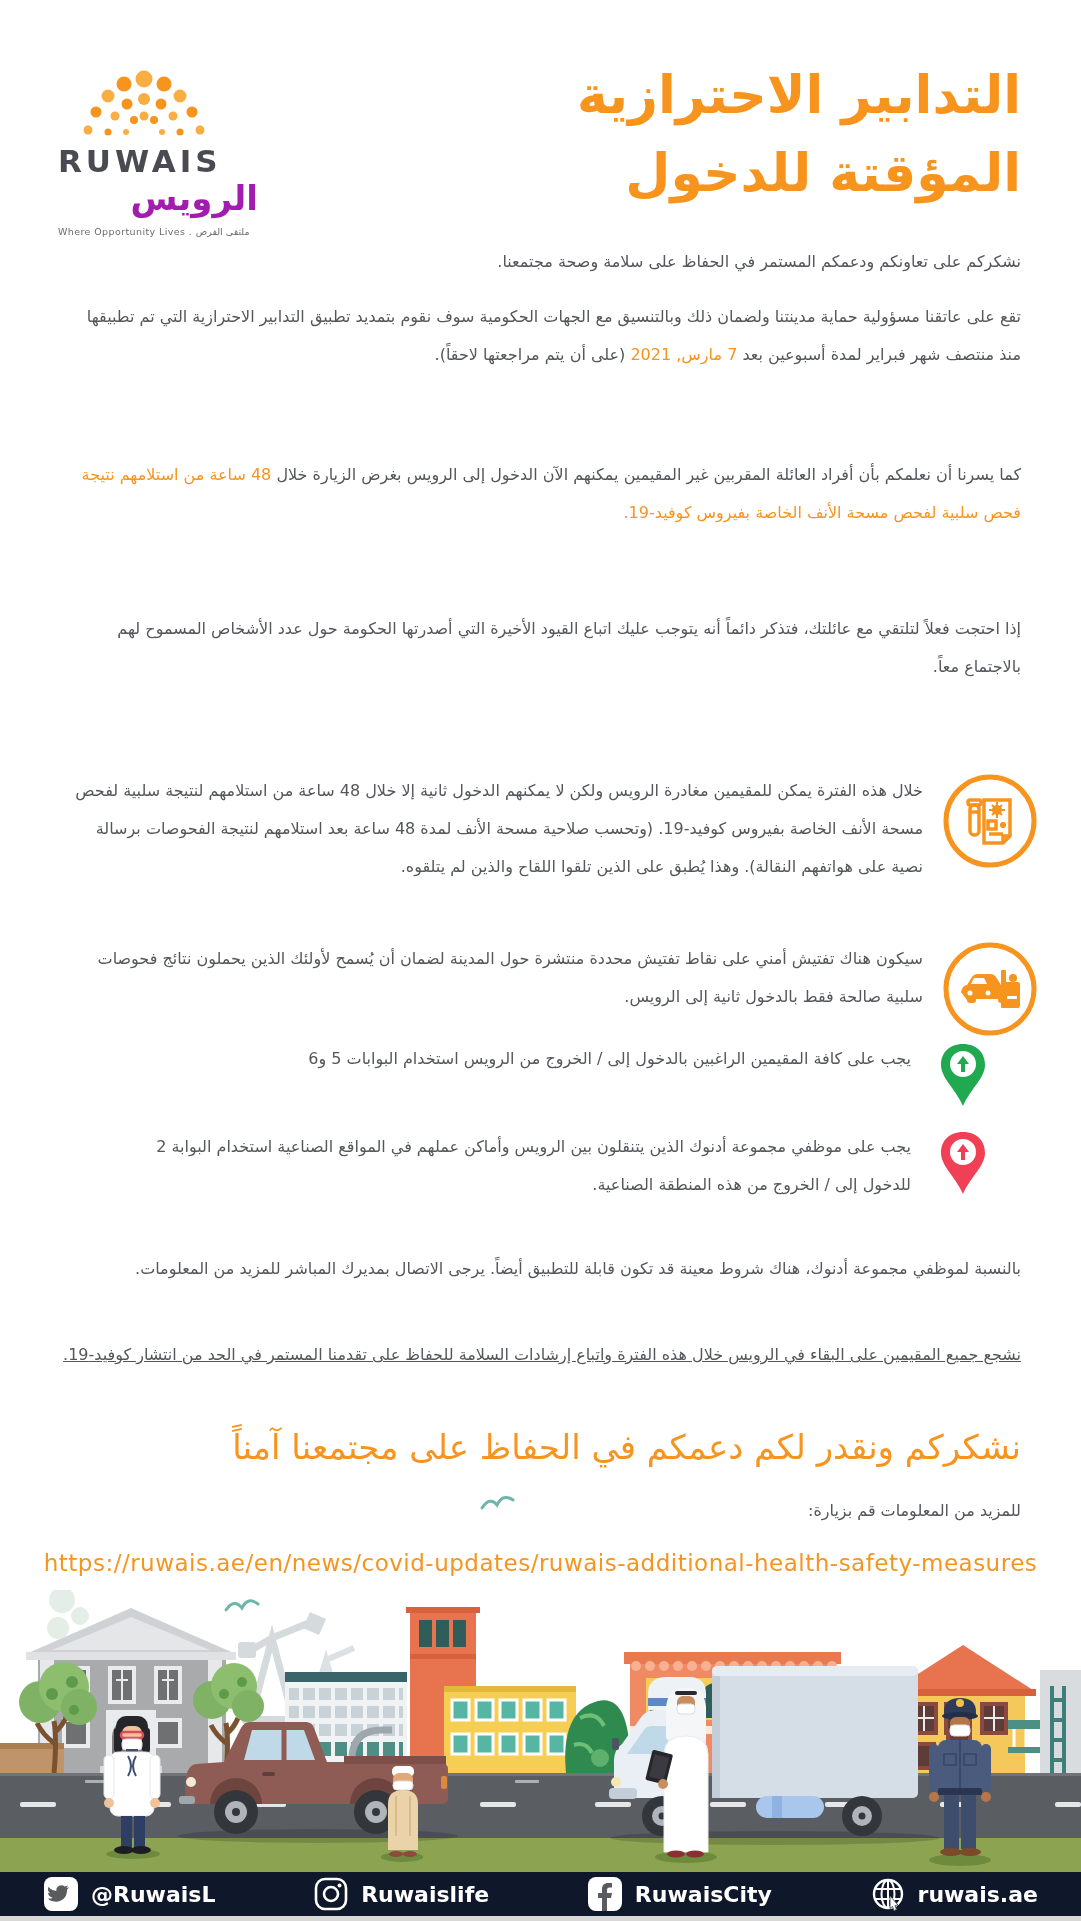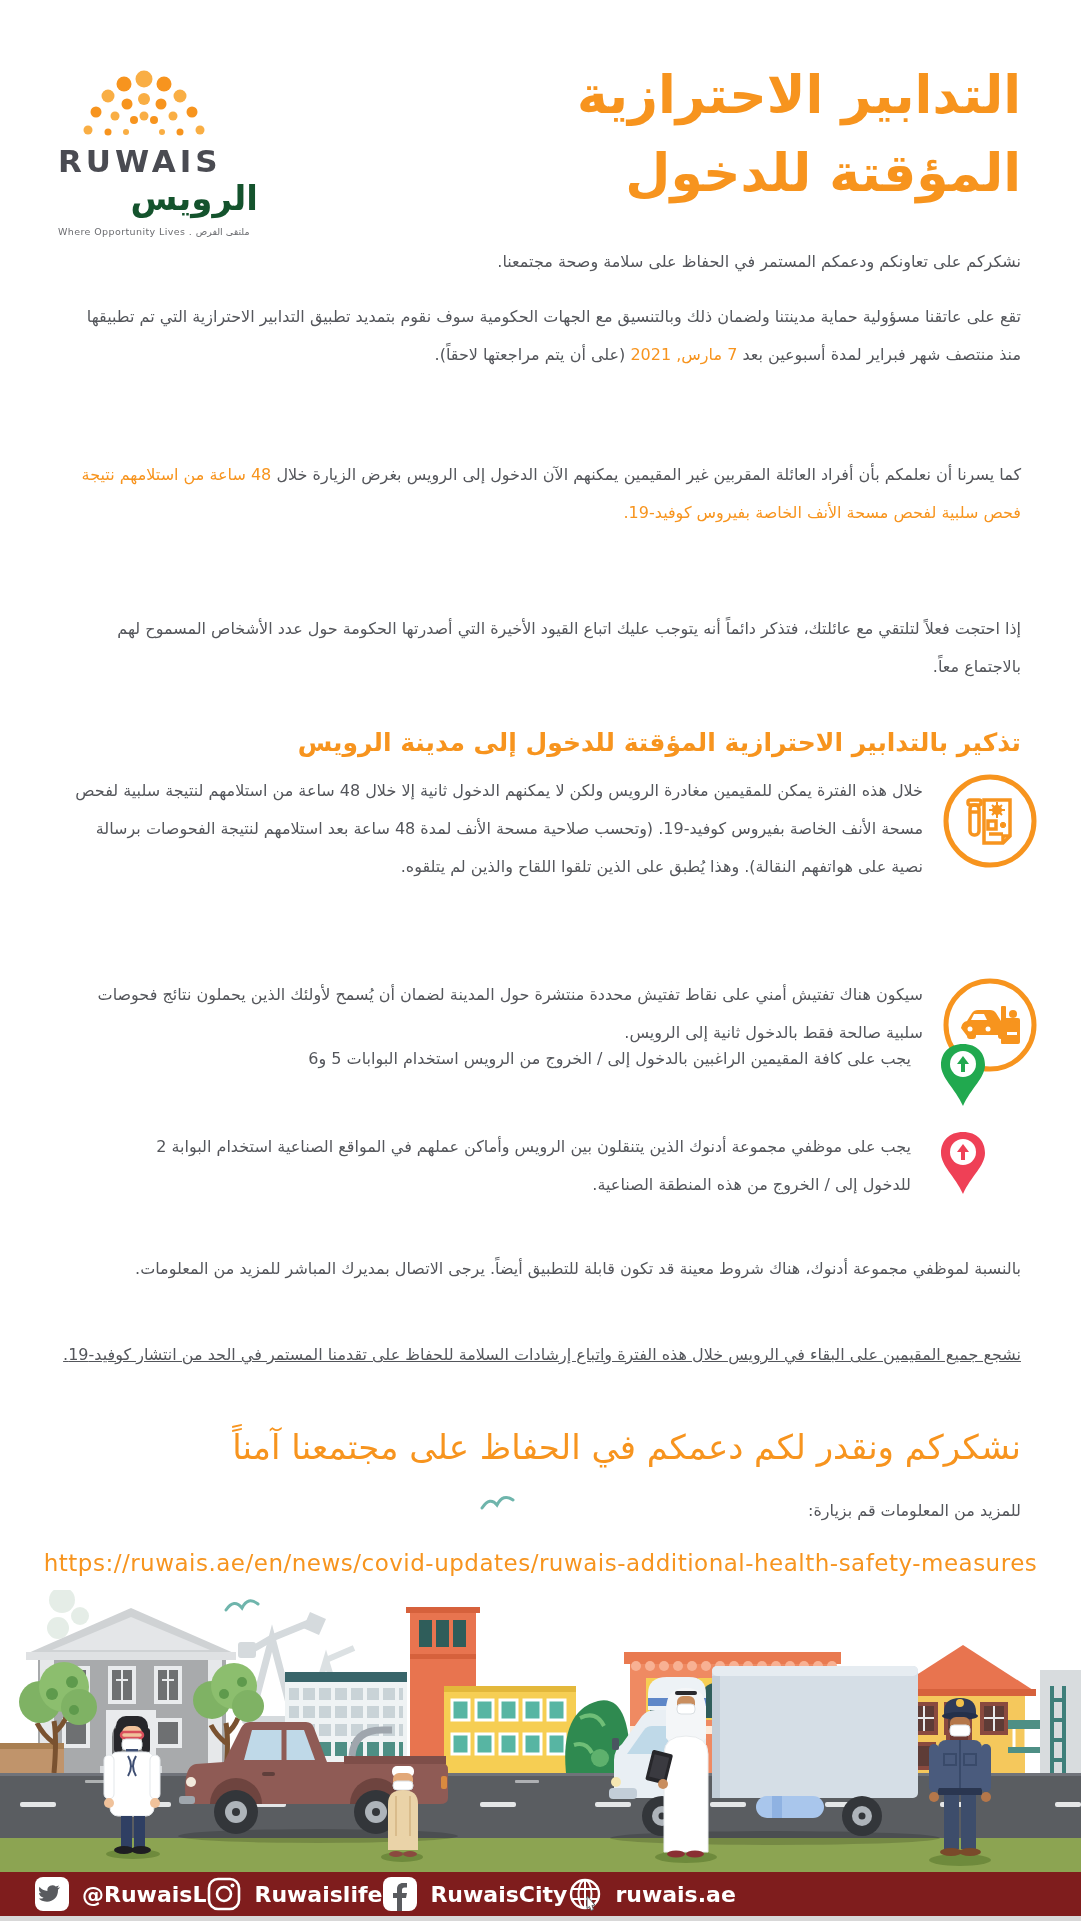--- a/index.html
+++ b/index.html
@@ -12,24 +12,24 @@
   .title{font-size:52px;line-height:78px;font-weight:bold;color:#F7941E;margin:0;}
   .section-heading{font-size:25px;line-height:34px;font-weight:bold;color:#F7941E;margin:0;}
   .big-heading{font-size:34px;line-height:46px;font-weight:normal;color:#F7941E;margin:0;}
   .bullet-row{display:flex;direction:rtl;align-items:flex-start;gap:18px;}
   .bullet-icon{flex:0 0 98px;}
   .pin-row{display:flex;direction:rtl;align-items:flex-start;gap:24px;}
   .pin-icon{flex:0 0 54px;padding-top:2px;}
   .bullet-text{flex:1;}
   .url-line{font-size:23px;line-height:30px;text-align:center;color:#F7941E;margin:0;letter-spacing:.5px;}
   .logo-en{font-size:31px;font-weight:bold;color:#4A4B52;letter-spacing:4px;line-height:34px;}
-  .logo-ar{font-size:34px;font-weight:bold;color:#14532d;line-height:40px;direction:rtl;}
+  .logo-ar{font-size:34px;font-weight:bold;color:#a21caf;line-height:40px;direction:rtl;}
   .logo-tag{font-size:9.5px;color:#6B6C70;letter-spacing:.4px;margin-top:8px;}
-  .footer-bar{position:absolute;left:0;top:1872px;width:1081px;height:44px;background:#7f1d1d;
-      display:flex;align-items:center;justify-content:flex-start;padding:0 34px;box-sizing:border-box;}
+  .footer-bar{position:absolute;left:0;top:1872px;width:1081px;height:44px;background:#0f172a;
+      display:flex;align-items:center;justify-content:space-between;padding:0 43px;box-sizing:border-box;}
   .footer-item{display:flex;align-items:center;gap:12px;}
   .footer-label{color:#ffffff;font-size:22px;font-weight:bold;}
   .bottom-strip{position:absolute;left:0;top:1916px;width:1081px;height:5px;background:#D8D8D8;}
 </style>
 </head>
 <body>
 
 <div class="page">
 
   <div class="abs" style="left:58px;top:50px;width:200px;">
@@ -69,21 +69,20 @@
   </div>
 
   <p class="abs ar body-text" style="left:60px;right:60px;top:243px;">نشكركم على تعاونكم ودعمكم المستمر في الحفاظ على سلامة وصحة مجتمعنا.</p>
 
   <p class="abs ar body-text" style="left:60px;right:60px;top:298px;"><span>تقع على عاتقنا مسؤولية حماية مدينتنا ولضمان ذلك وبالتنسيق مع الجهات الحكومية سوف نقوم بتمديد تطبيق التدابير الاحترازية التي تم تطبيقها منذ منتصف شهر فبراير لمدة أسبوعين بعد </span><span class="orange">7 مارس, 2021</span><span> (على أن يتم مراجعتها لاحقاً).</span></p>
 
   <p class="abs ar body-text" style="left:60px;right:60px;top:456px;"><span>كما يسرنا أن نعلمكم بأن أفراد العائلة المقربين غير المقيمين يمكنهم الآن الدخول إلى الرويس بغرض الزيارة خلال </span><span class="orange">48 ساعة من استلامهم نتيجة فحص سلبية لفحص مسحة الأنف الخاصة بفيروس كوفيد-19.</span></p>
 
   <p class="abs ar body-text" style="left:60px;right:60px;top:610px;">إذا احتجت فعلاً لتلتقي مع عائلتك، فتذكر دائماً أنه يتوجب عليك اتباع القيود الأخيرة التي أصدرتها الحكومة حول عدد الأشخاص المسموح لهم بالاجتماع معاً.</p>
 
-  <p class="abs ar section-heading" style="left:60px;right:60px;top:726px;">تذكير بالتدابير الاحترازية المؤقتة للدخول إلى مدينة الرويس</p>
 
   <div class="abs bullet-row" style="left:60px;right:42px;top:772px;">
     <div class="bullet-icon">
       <svg width="98" height="98" viewBox="0 0 98 98">
         <circle cx="49" cy="49" r="44" fill="none" stroke="#F7941E" stroke-width="5"></circle>
         <g stroke="#F7941E" stroke-width="3.5" fill="none">
           <path d="M43 28 h26 v36 l-7 7 h-19 z"></path>
           <path d="M62 71 v-7 h7"></path>
           <rect x="29" y="33" width="9" height="30" rx="4"></rect>
           <path d="M29 40 h9"></path>
@@ -94,21 +93,21 @@
         </g>
         <g fill="#F7941E">
           <circle cx="56" cy="38" r="5"></circle>
           <path d="M56 30 v4 M56 42 v4 M48 38 h4 M60 38 h4 M51 33 l3 3 M58 40 l3 3 M61 33 l-3 3 M54 40 l-3 3" stroke="#F7941E" stroke-width="2"></path>
         </g>
       </svg>
     </div>
     <p class="ar body-text bullet-text">خلال هذه الفترة يمكن للمقيمين مغادرة الرويس ولكن لا يمكنهم الدخول ثانية إلا خلال 48 ساعة من استلامهم لنتيجة سلبية لفحص مسحة الأنف الخاصة بفيروس كوفيد-19. (وتحسب صلاحية مسحة الأنف لمدة 48 ساعة بعد استلامهم لنتيجة الفحوصات برسالة نصية على هواتفهم النقالة). وهذا يُطبق على الذين تلقوا اللقاح والذين لم يتلقوه.</p>
   </div>
 
-  <div class="abs bullet-row" style="left:72px;right:42px;top:940px;margin-top:36px;">
+  <div class="abs bullet-row" style="left:72px;right:42px;top:940px;">
     <div class="bullet-icon">
       <svg width="98" height="98" viewBox="0 0 98 98">
         <circle cx="49" cy="49" r="44" fill="none" stroke="#F7941E" stroke-width="5"></circle>
         <g fill="#F7941E">
           <path d="M20 52 q1 -6 6 -7 l5 -8 q2 -3 6 -3 h12 q4 0 6 3 l5 8 q5 1 6 7 v8 q0 3 -3 3 h-3 q-3 0 -3 -3 v-1 h-22 v1 q0 3 -3 3 h-3 q-3 0 -3 -3 z"></path>
           <rect x="60" y="30" width="5" height="38" rx="1"></rect>
           <rect x="63" y="42" width="16" height="26" rx="2"></rect>
           <circle cx="72" cy="38" r="4"></circle>
           <path d="M67 48 q5 -6 10 0 v6 h-10 z"></path>
         </g>

